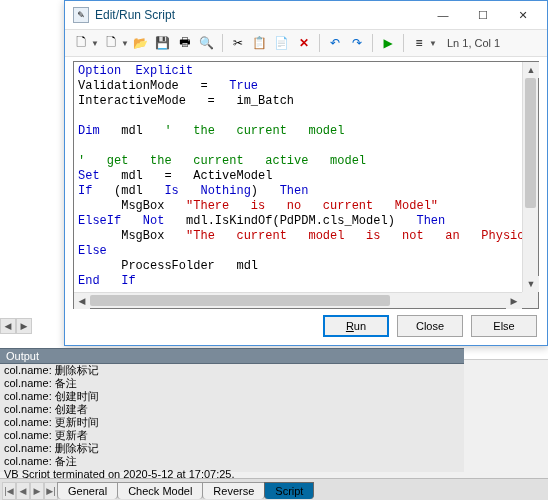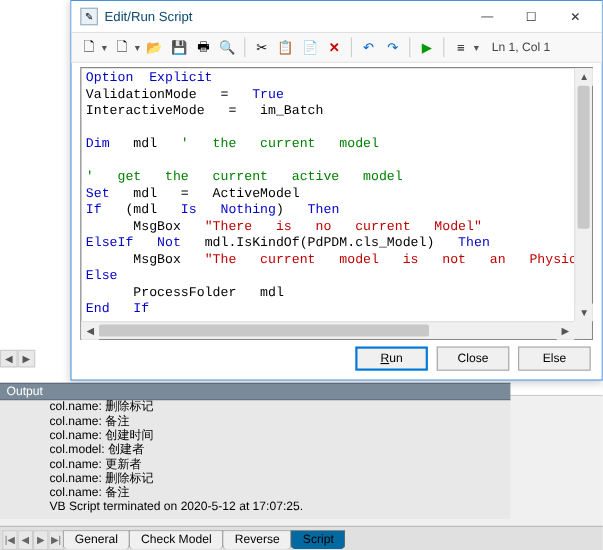--- a/index.html
+++ b/index.html
@@ -136,21 +136,21 @@
     font-size: 11px; padding: 1px 6px;
     border-top:1px solid #5a6a79; border-bottom:1px solid #5a6a79;
   }
   .output-body {
     background: #e8e8e8;
     font-size: 11px;
     padding: 0 4px;
     line-height: 13px;
     height: 108px;
   }
-  .output-body div { white-space: pre; margin-left: 41px; }
+  .output-body div { white-space: pre; }
   .tabbar {
     position:absolute; left:0; bottom:0; width:548px; height:22px;
     background:#e0e0e0;
     border-top:1px solid #bbb;
     display:flex; align-items:flex-end;
     padding-left:2px;
   }
   .tabnav {
     width:14px; height:18px; display:flex; align-items:center; justify-content:center;
     font-size:9px; color:#666; background:#e8e8e8; border:1px solid #ccc;
@@ -250,21 +250,22 @@
     <div class="btn">Else</div>
   </div>
 </div>
 
 <div class="output">
   <div class="output-header">Output</div>
   <div class="output-body">
     <div>col.name: 删除标记</div>
     <div>col.name: 备注</div>
     <div>col.name: 创建时间</div>
-    <div>col.model: 创建者</div>
+    <div>col.name: 创建者</div>
+    <div>col.name: 更新时间</div>
     <div>col.name: 更新者</div>
     <div>col.name: 删除标记</div>
     <div>col.name: 备注</div>
     <div>VB Script terminated on 2020-5-12 at 17:07:25.</div>
   </div>
 </div>
 
 <div class="tabbar">
   <span class="tabnav">|◀</span>
   <span class="tabnav">◀</span>

